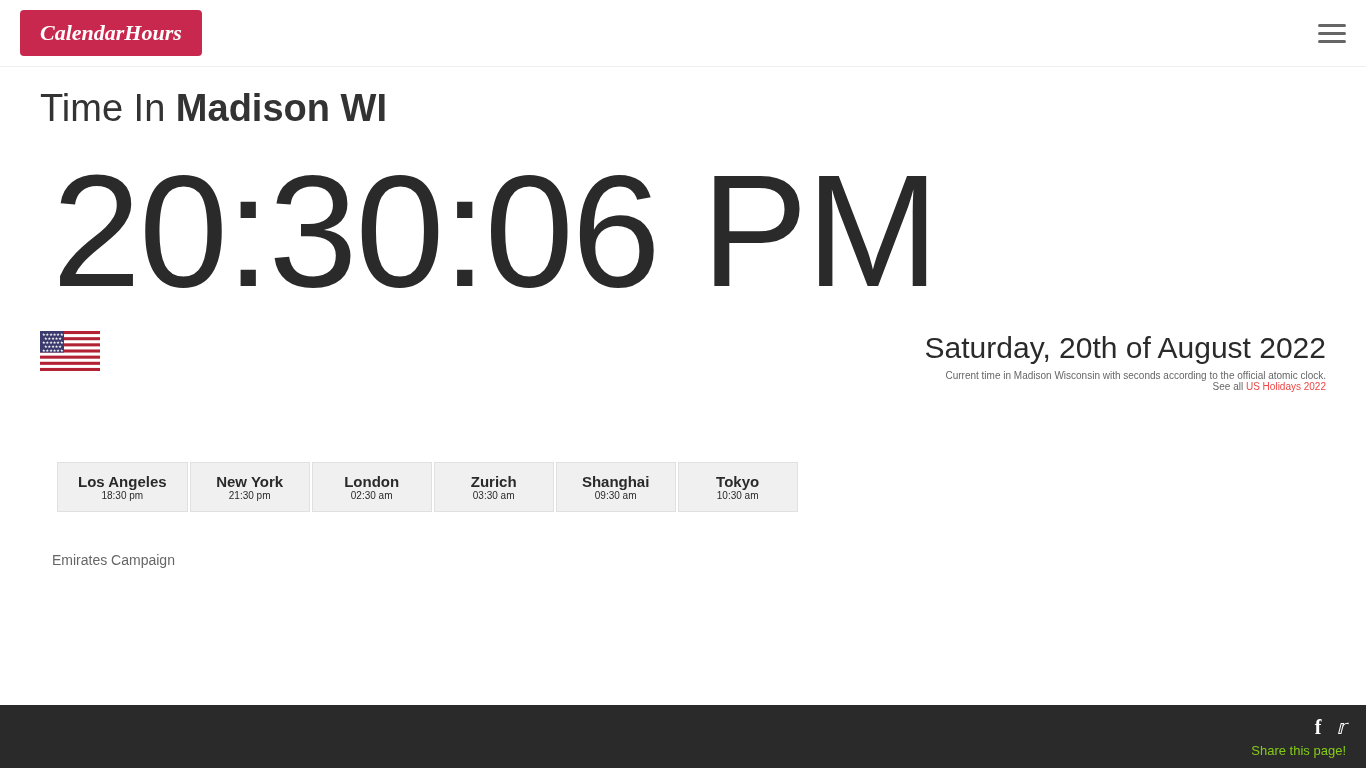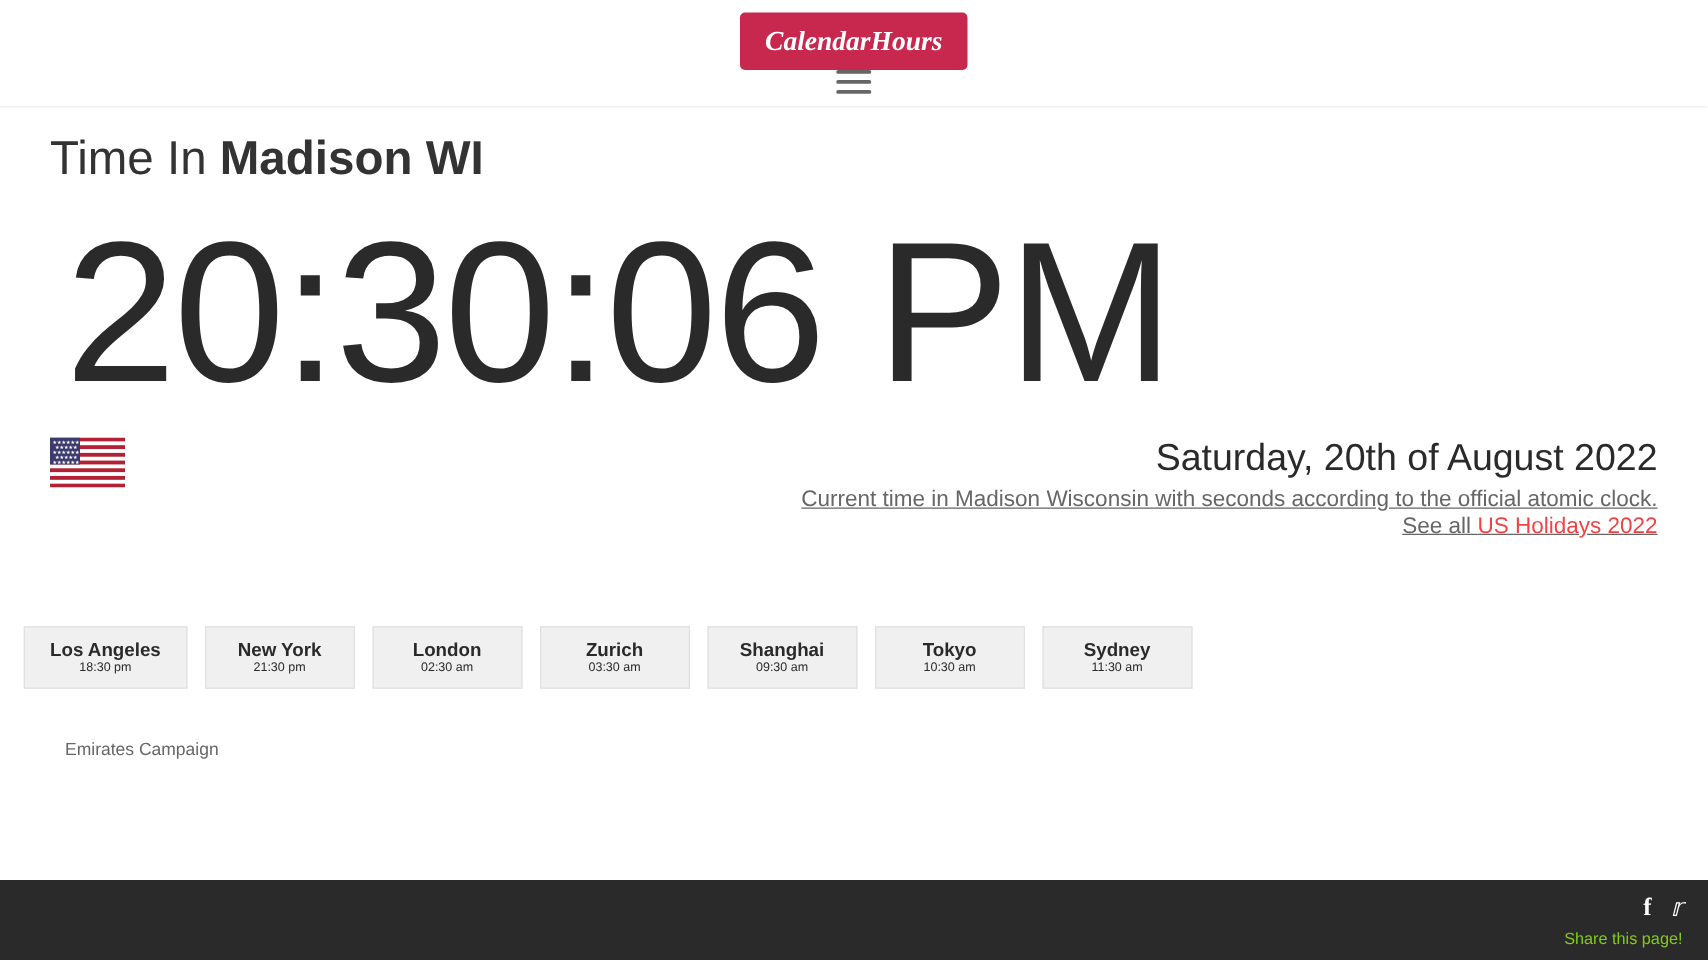--- a/index.html
+++ b/index.html
@@ -5,21 +5,20 @@
     * { margin: 0; padding: 0; box-sizing: border-box; }
     body { font-family: Arial, sans-serif; background: #fff; color: #333; }
 
     
     .header {
       display: flex;
       align-items: center;
       justify-content: space-between;
       padding: 10px 20px;
       border-bottom: 1px solid #eee;
-      flex-direction: column;
     }
     .logo {
       background: #c8284d;
       padding: 10px 20px;
       border-radius: 4px;
     }
     .logo-text {
       color: #fff;
       font-size: 22px;
       font-family: Georgia, serif;
@@ -85,35 +84,34 @@
     }
     .date-info {
       text-align: right;
     }
     .date-text {
       font-size: 30px;
       color: #2a2a2a;
       margin-bottom: 5px;
     }
     .sub-text {
-      font-size: 18px;
+      font-size: 10px;
       color: #666;
-      text-decoration: underline;
     }
     .holidays-link {
       color: #ef4444;
       text-decoration: none;
     }
 
     
     .world-clocks {
       display: flex;
-      gap: 14px;
+      gap: 2px;
       margin: 20px 0;
-      padding: 0 19px;
+      padding: 0 57px;
       align-items: flex-end;
     }
     .city-clock {
       background: #f0f0f0;
       padding: 10px 20px;
       text-align: center;
       min-width: 120px;
       border: 1px solid #e0e0e0;
     }
     .city-name {
@@ -245,24 +243,20 @@
       <div class="city-time">03:30 am</div>
     </div>
     <div class="city-clock">
       <div class="city-name">Shanghai</div>
       <div class="city-time">09:30 am</div>
     </div>
     <div class="city-clock">
       <div class="city-name">Tokyo</div>
       <div class="city-time">10:30 am</div>
     </div>
-    <div class="city-clock">
-      <div class="city-name">Sydney</div>
-      <div class="city-time">11:30 am</div>
-    </div>
   </div>
 
 <div class="ad-area">
   <span>Emirates Campaign</span>
 </div>
 
 <div class="footer-area">
   <div class="share-group">
     <div class="social-icons">
       <span class="social-icon" style="font-weight:bold; font-family: serif;">f</span>

